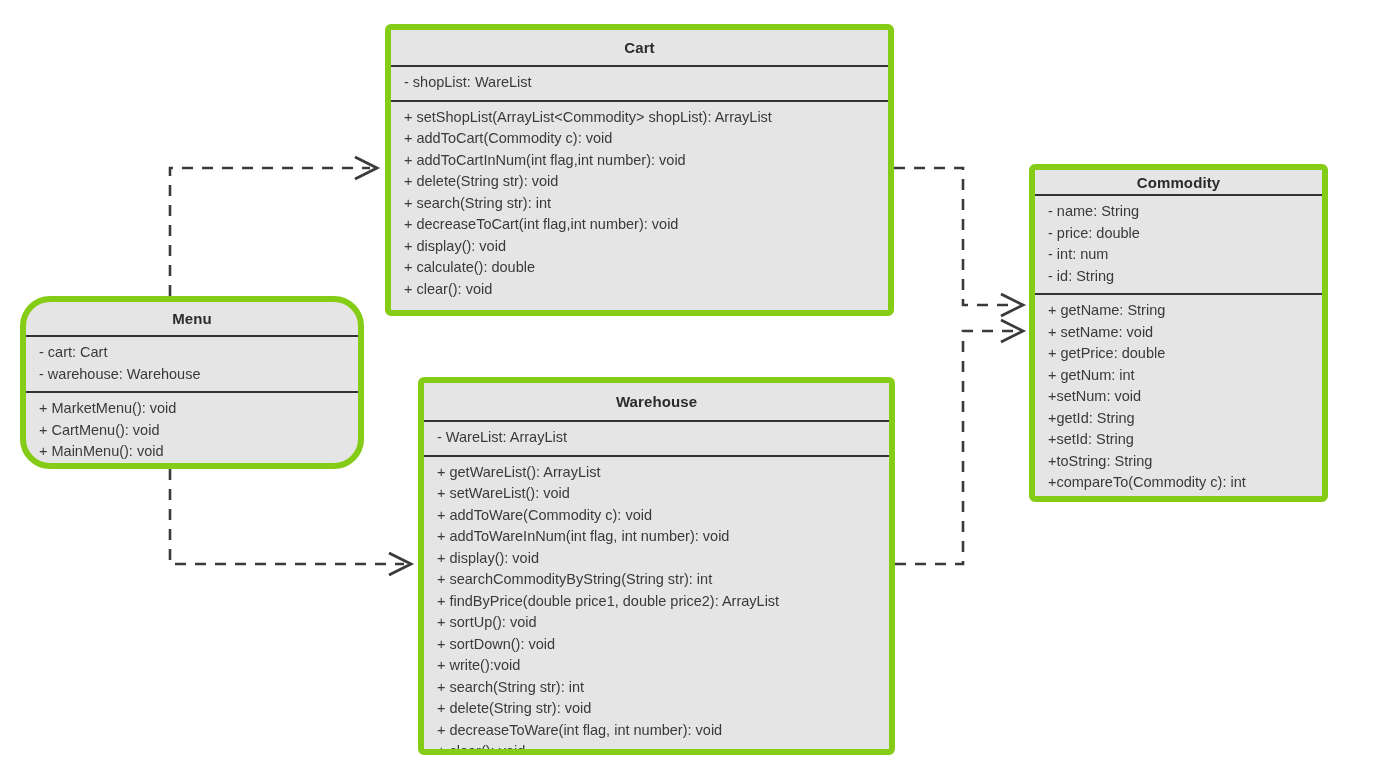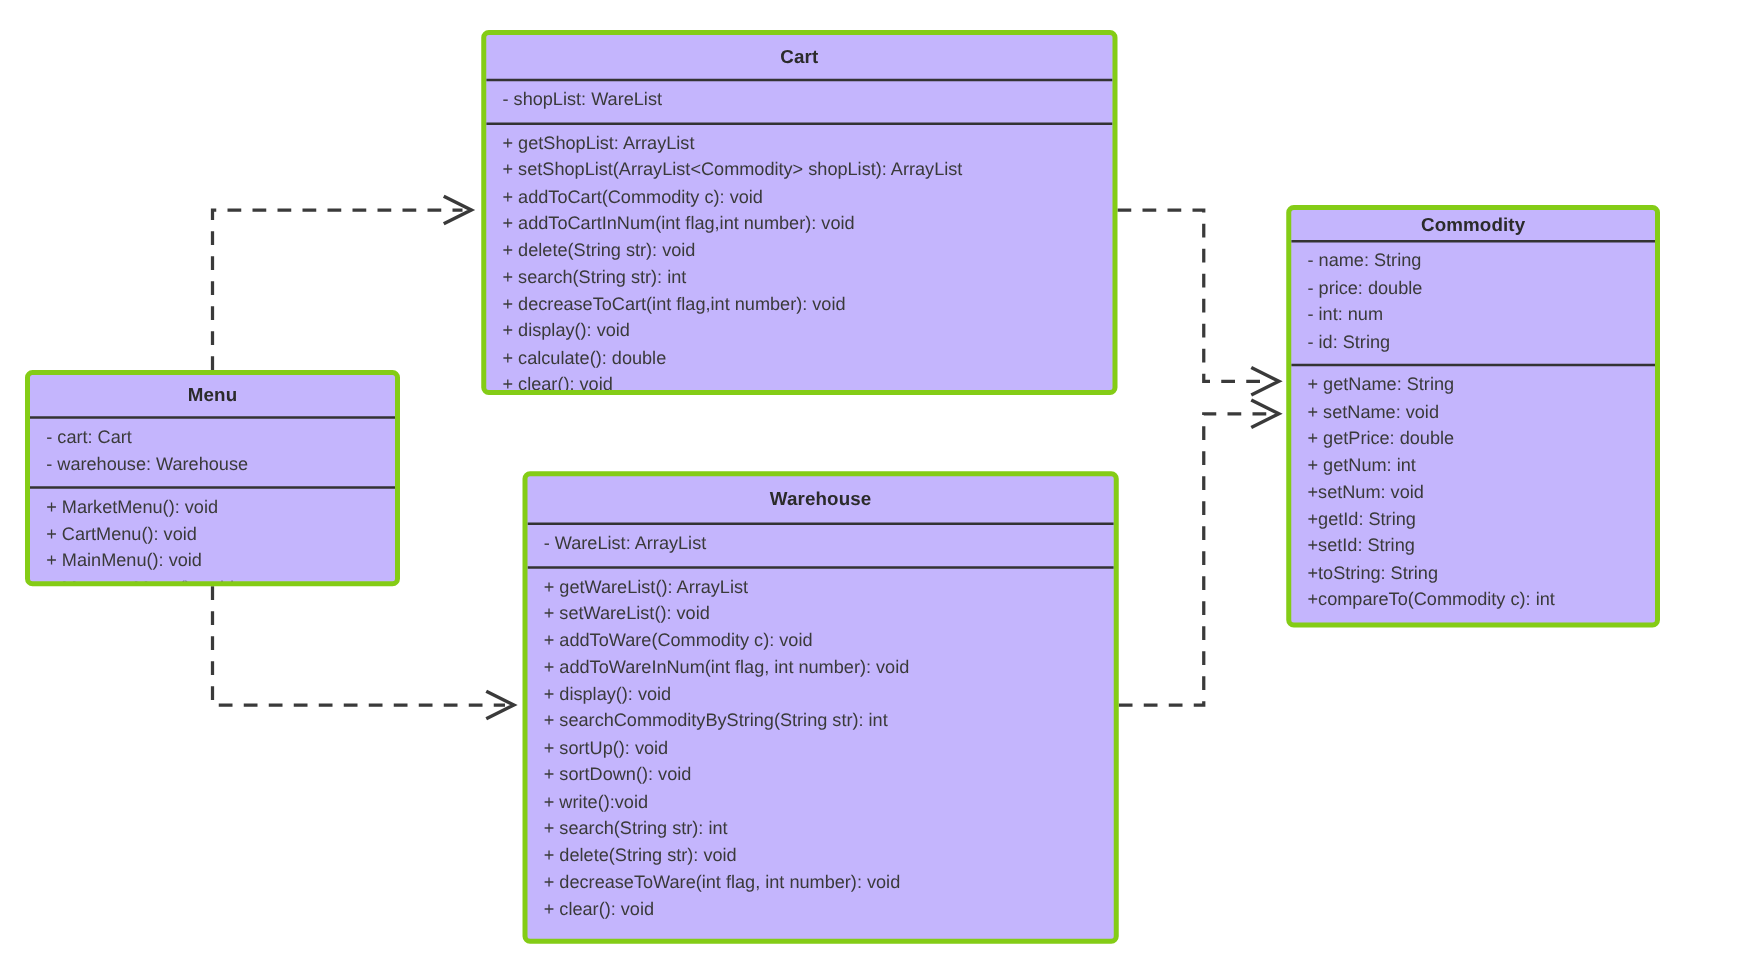--- a/index.html
+++ b/index.html
@@ -19,22 +19,22 @@
     position: absolute;
     left: 0;
     top: 0;
     width: 1391px;
     height: 775px;
     pointer-events: none;
   }
   .uml-class {
     position: absolute;
     box-sizing: border-box;
-    background: #c4b5fd;
-    border: 4px solid #84cc16;
+    background: #e5e5e5;
+    border: 6px solid #84cc16;
     border-radius: 6px;
     overflow: hidden;
     z-index: 2;
   }
   .uml-title {
     box-sizing: border-box;
     text-align: center;
     font-weight: bold;
     font-size: 15px;
     color: #2b2b2b;
@@ -57,21 +57,21 @@
     line-height: 21.5px;
     color: #3a3a3a;
     padding-left: 13px;
     white-space: pre;
   }
   
   #class-cart       { left: 385px;  top: 24px;  width: 509px; height: 292px; }
   #class-cart .uml-title { height: 35px; }
   #class-commodity  { left: 1029px; top: 164px; width: 299px; height: 338px; }
   #class-commodity .uml-title { height: 24px; }
-  #class-menu       { left: 20px;   top: 296px; width: 300px; height: 173px; }
+  #class-menu       { left: 20px;   top: 296px; width: 344px; height: 173px; border-radius: 30px; }
   #class-menu .uml-title { height: 33px; }
   #class-warehouse  { left: 418px;  top: 377px; width: 477px; height: 378px; }
   #class-warehouse .uml-title { height: 37px; border-radius: 13px; }
 </style>
 </head>
 <body>
 
 <div id="canvas">
 
   <svg id="edge-layer" viewBox="0 0 1391 775" width="1391" height="775" xmlns="http://www.w3.org/2000/svg">
@@ -98,21 +98,20 @@
   </svg>
 
   <div class="uml-class" id="class-cart">
     <div class="uml-title">Cart</div>
     <div class="uml-divider"></div>
     <div class="uml-compartment">
       <div class="uml-row">- shopList: WareList</div>
     </div>
     <div class="uml-divider"></div>
     <div class="uml-compartment">
-      <div class="uml-row">+ getShopList: ArrayList</div>
       <div class="uml-row">+ setShopList(ArrayList&lt;Commodity&gt; shopList): ArrayList</div>
       <div class="uml-row">+ addToCart(Commodity c): void</div>
       <div class="uml-row">+ addToCartInNum(int flag,int number): void</div>
       <div class="uml-row">+ delete(String str): void</div>
       <div class="uml-row">+ search(String str): int</div>
       <div class="uml-row">+ decreaseToCart(int flag,int number): void</div>
       <div class="uml-row">+ display(): void</div>
       <div class="uml-row">+ calculate(): double</div>
       <div class="uml-row">+ clear(): void</div>
     </div>
@@ -164,20 +163,21 @@
       <div class="uml-row">- WareList: ArrayList</div>
     </div>
     <div class="uml-divider"></div>
     <div class="uml-compartment">
       <div class="uml-row">+ getWareList(): ArrayList</div>
       <div class="uml-row">+ setWareList(): void</div>
       <div class="uml-row">+ addToWare(Commodity c): void</div>
       <div class="uml-row">+ addToWareInNum(int flag, int number): void</div>
       <div class="uml-row">+ display(): void</div>
       <div class="uml-row">+ searchCommodityByString(String str): int</div>
+      <div class="uml-row">+ findByPrice(double price1, double price2): ArrayList</div>
       <div class="uml-row">+ sortUp(): void</div>
       <div class="uml-row">+ sortDown(): void</div>
       <div class="uml-row">+ write():void</div>
       <div class="uml-row">+ search(String str): int</div>
       <div class="uml-row">+ delete(String str): void</div>
       <div class="uml-row">+ decreaseToWare(int flag, int number): void</div>
       <div class="uml-row">+ clear(): void</div>
     </div>
   </div>
 

